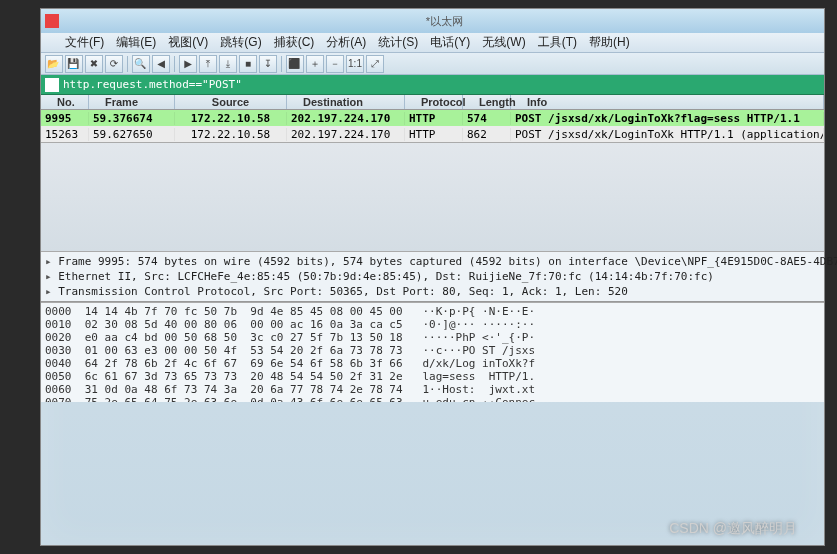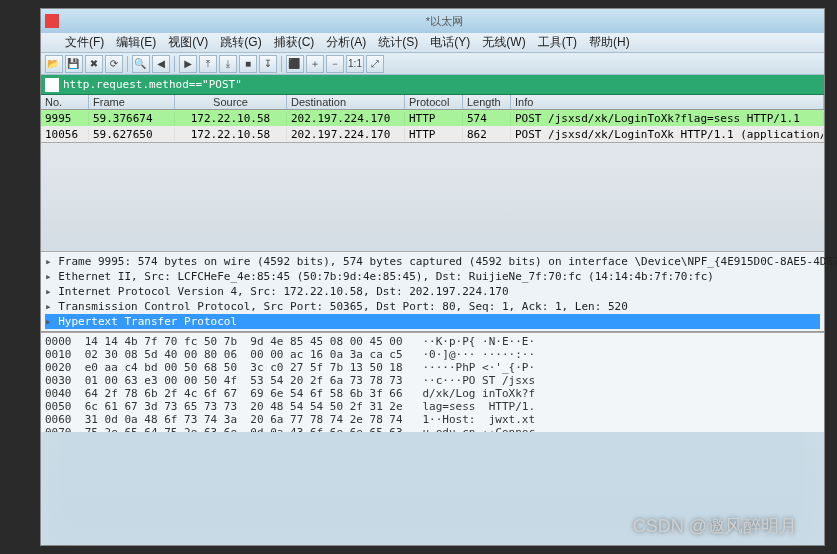--- a/index.html
+++ b/index.html
@@ -69,27 +69,27 @@
   border-bottom:1px solid #1e7a50;
 }
 .filterbar .fb-icon{width:14px;height:14px;background:#fff;margin-right:4px;}
 .pkt-head {
   display:flex;
   background:linear-gradient(#e6eef4,#d3e1ea);
   border-bottom:1px solid #999;
   font-size:11px;
   color:#333;
 }
-.pkt-head div { border-right:1px solid #a8bdd0; padding:1px 4px; }
+.pkt-head div { border-right:1px solid #a8bdd0; padding:1px 16px;font-weight:bold; }
 .col-no{width:48px;} .col-time{width:86px;} .col-src{width:112px;text-align:center;}
 .col-dst{width:118px;} .col-proto{width:58px;} .col-len{width:48px;}
 .col-info{flex:1;}
 .pkt-row { display:flex; font-family:"Consolas",monospace; font-size:11px; height:16px; align-items:center; }
 .pkt-row div { border-right:1px solid rgba(0,0,0,0.05); padding:0 4px; overflow:hidden; white-space:nowrap; }
-.row-green { background:#a8f29a; color:#000; }
+.row-green { background:#a8f29a; color:#000;font-weight:bold; }
 .row-gray  { background:#ececec; color:#000; }
 .pkt-empty { height:110px; background:linear-gradient(#e2e7ec,#d4dde4); border-top:1px solid #aaa; border-bottom:1px solid #aaa; }
 .details {
   background:#eef3f7;
   font-family:"Consolas",monospace;
   font-size:11px;
   color:#222;
   padding:2px 4px;
   border-bottom:1px solid #999;
 }
@@ -101,21 +101,21 @@
   font-family:"Consolas",monospace;
   font-size:11px;
   color:#333;
   padding:2px 4px;
   white-space:pre;
 }
 .watermark {
   position:absolute;
   right:40px; bottom:16px;
   color:#d0d0d0;
-  font-size:18px;
+  font-size:14px;
   text-shadow:0 0 4px rgba(0,0,0,0.5);
 }
 </style>
 </head>
 <body>
 
 <div class="screen">
 
   <div class="titlebar">
     <div class="icon"></div>
@@ -177,38 +177,36 @@
       <div class="pkt-row row-green">
         <div class="col-no">9995</div>
         <div class="col-time">59.376674</div>
         <div class="col-src">172.22.10.58</div>
         <div class="col-dst">202.197.224.170</div>
         <div class="col-proto">HTTP</div>
         <div class="col-len">574</div>
         <div class="col-info">POST /jsxsd/xk/LoginToXk?flag=sess HTTP/1.1</div>
       </div>
       <div class="pkt-row row-gray">
-        <div class="col-no">10056</div>
+        <div class="col-no">15263</div>
         <div class="col-time">59.627650</div>
         <div class="col-src">172.22.10.58</div>
         <div class="col-dst">202.197.224.170</div>
         <div class="col-proto">HTTP</div>
         <div class="col-len">862</div>
         <div class="col-info">POST /jsxsd/xk/LoginToXk HTTP/1.1   (application/x-www-form-urlencoded)</div>
       </div>
     </div>
 
   <div class="pkt-empty"></div>
 
   <div class="details" id="details">
       <div class="line tri">Frame 9995: 574 bytes on wire (4592 bits), 574 bytes captured (4592 bits) on interface \Device\NPF_{4E915D0C-8AE5-4DB7-A723-309068877AD3}, id 0</div>
       <div class="line tri">Ethernet II, Src: LCFCHeFe_4e:85:45 (50:7b:9d:4e:85:45), Dst: RuijieNe_7f:70:fc (14:14:4b:7f:70:fc)</div>
-      <div class="line tri">Internet Protocol Version 4, Src: 172.22.10.58, Dst: 202.197.224.170</div>
       <div class="line tri">Transmission Control Protocol, Src Port: 50365, Dst Port: 80, Seq: 1, Ack: 1, Len: 520</div>
-      <div class="line tri sel">Hypertext Transfer Protocol</div>
     </div>
 
   <div class="byteswrap">
     <div class="bytes" id="bytes">0000  14 14 4b 7f 70 fc 50 7b  9d 4e 85 45 08 00 45 00   ··K·p·P{ ·N·E··E·
 0010  02 30 08 5d 40 00 80 06  00 00 ac 16 0a 3a ca c5   ·0·]@··· ·····:··
 0020  e0 aa c4 bd 00 50 68 50  3c c0 27 5f 7b 13 50 18   ·····PhP &lt;·'_{·P·
 0030  01 00 63 e3 00 00 50 4f  53 54 20 2f 6a 73 78 73   ··c···PO ST /jsxs
 0040  64 2f 78 6b 2f 4c 6f 67  69 6e 54 6f 58 6b 3f 66   d/xk/Log inToXk?f
 0050  6c 61 67 3d 73 65 73 73  20 48 54 54 50 2f 31 2e   lag=sess  HTTP/1.
 0060  31 0d 0a 48 6f 73 74 3a  20 6a 77 78 74 2e 78 74   1··Host:  jwxt.xt

